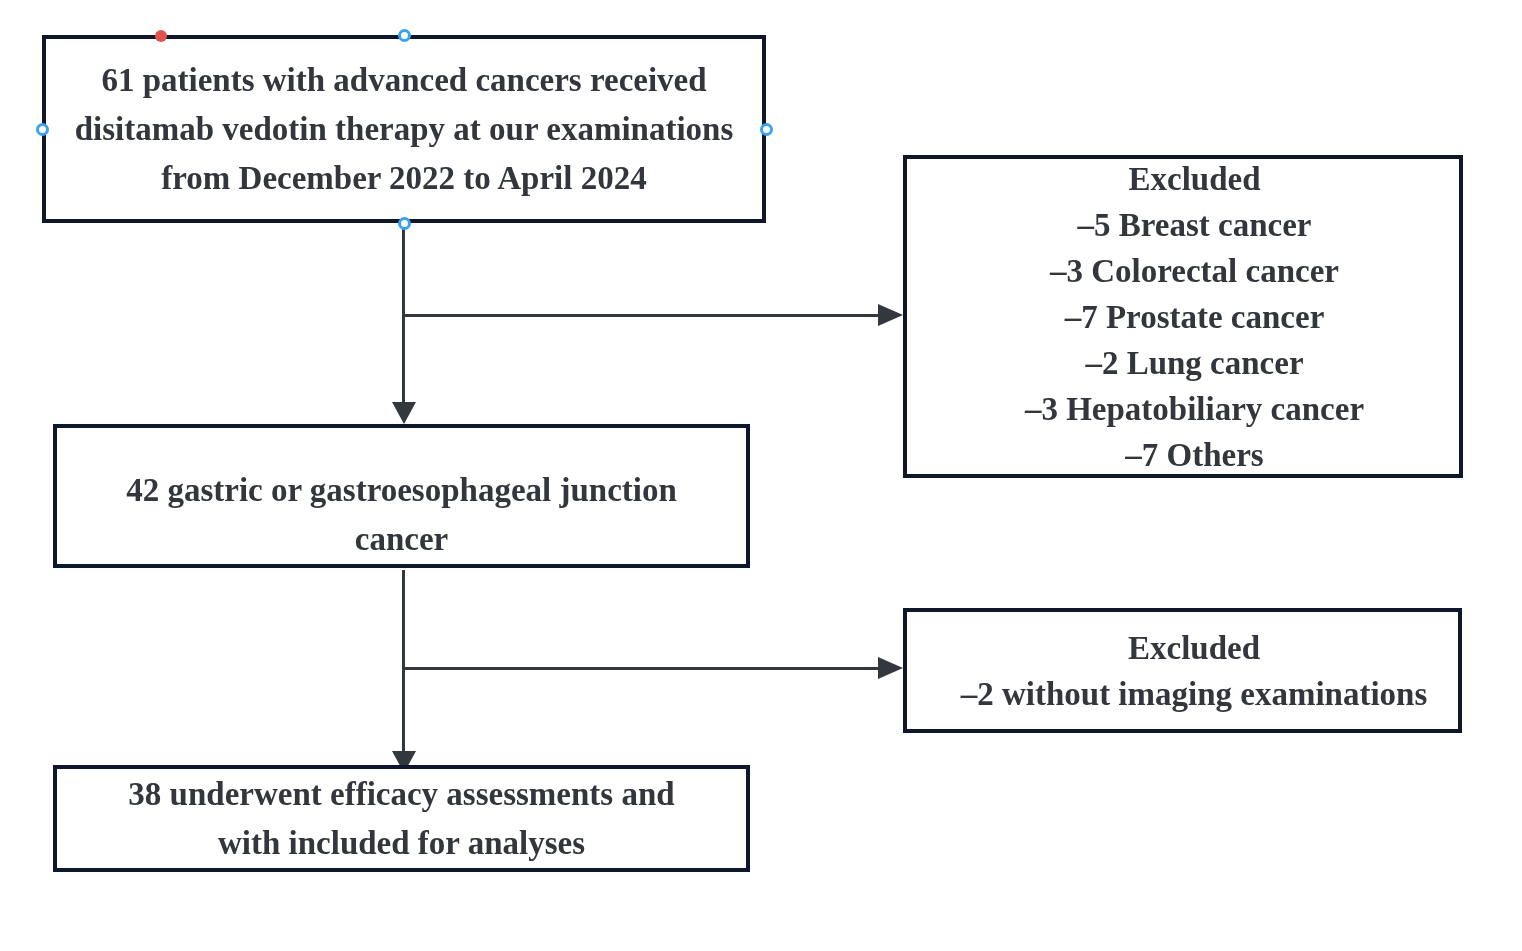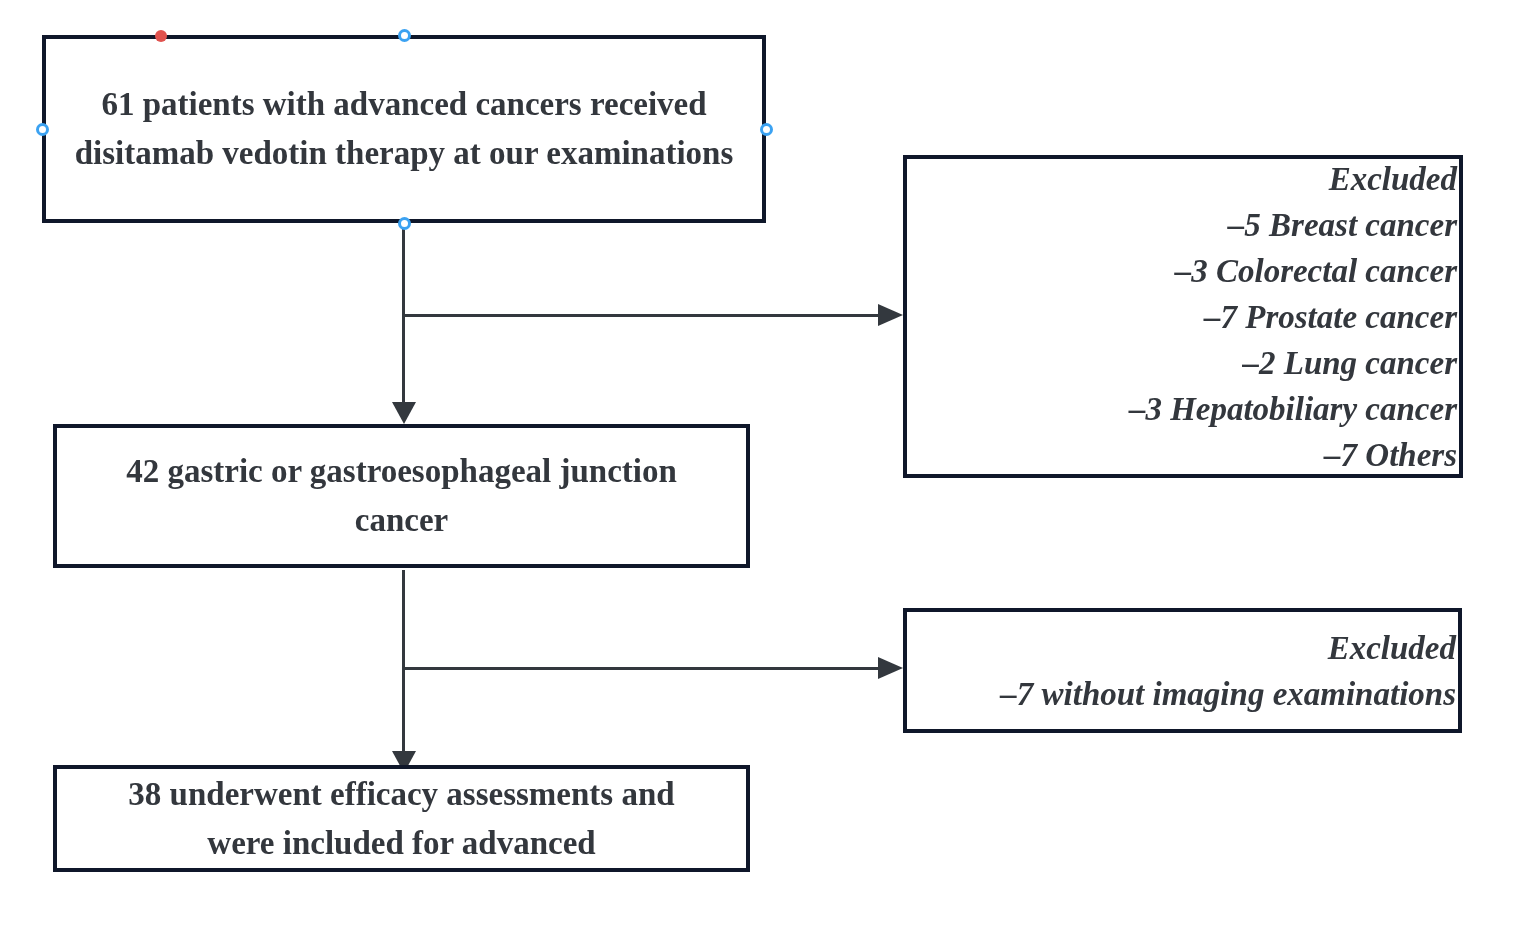--- a/index.html
+++ b/index.html
@@ -26,30 +26,29 @@
     display: flex;
     flex-direction: column;
     justify-content: center;
   }
   .box.center {
     align-items: center;
     text-align: center;
   }
   .box.center .line-text { line-height: 49px; }
   .box.left {
-    align-items: flex-end;
+    align-items: center;
     text-align: left;
     padding-left: 25px;
     padding-right: 2px;
-    font-style: italic;
   }
   .box.left .line-text { line-height: 46px; }
 
   #box-initial   { left: 42px;  top: 35px;  width: 724px; height: 188px; }
-  #box-gastric   { left: 53px;  top: 424px; width: 697px; height: 144px; }
+  #box-gastric   { left: 53px;  top: 424px; width: 697px; height: 144px; justify-content: flex-end; }
   #box-final     { left: 53px;  top: 765px; width: 697px; height: 107px; }
   #box-excl1     { left: 903px; top: 155px; width: 560px; height: 323px; }
   #box-excl2     { left: 903px; top: 608px; width: 559px; height: 125px; }
 
   .shaft {
     position: absolute;
     background: #33383e;
   }
   #arrow1-shaft { left: 402px; top: 225px; width: 3px;  height: 180px; }
   #branch1-shaft{ left: 404px; top: 314px; width: 476px; height: 3px; }
@@ -100,20 +99,21 @@
   }
 </style>
 </head>
 <body>
 
 <div id="canvas">
 
   <div class="box center" id="box-initial">
     <div class="line-text">61 patients with advanced cancers received</div>
     <div class="line-text">disitamab vedotin therapy at our examinations</div>
+    <div class="line-text">from December 2022 to April 2024</div>
   </div>
 
   <div class="handle" id="handle-top"></div>
   <div class="handle" id="handle-left"></div>
   <div class="handle" id="handle-right"></div>
   <div class="handle" id="handle-bottom"></div>
   <div id="anchor-dot"></div>
 
   <div class="shaft" id="arrow1-shaft"></div>
   <div class="head-down" id="arrow1-head"></div>
@@ -137,21 +137,21 @@
   </div>
 
   <div class="shaft" id="arrow2-shaft"></div>
   <div class="head-down" id="arrow2-head"></div>
 
   <div class="shaft" id="branch2-shaft"></div>
   <div class="head-right" id="branch2-head"></div>
 
   <div class="box left" id="box-excl2">
     <div class="line-text">Excluded</div>
-    <div class="line-text">–7 without imaging examinations</div>
+    <div class="line-text">–2 without imaging examinations</div>
   </div>
 
   <div class="box center" id="box-final">
     <div class="line-text">38 underwent efficacy assessments and</div>
-    <div class="line-text">were included for advanced</div>
+    <div class="line-text">with included for analyses</div>
   </div>
 
 </div>
 
 </body></html>

